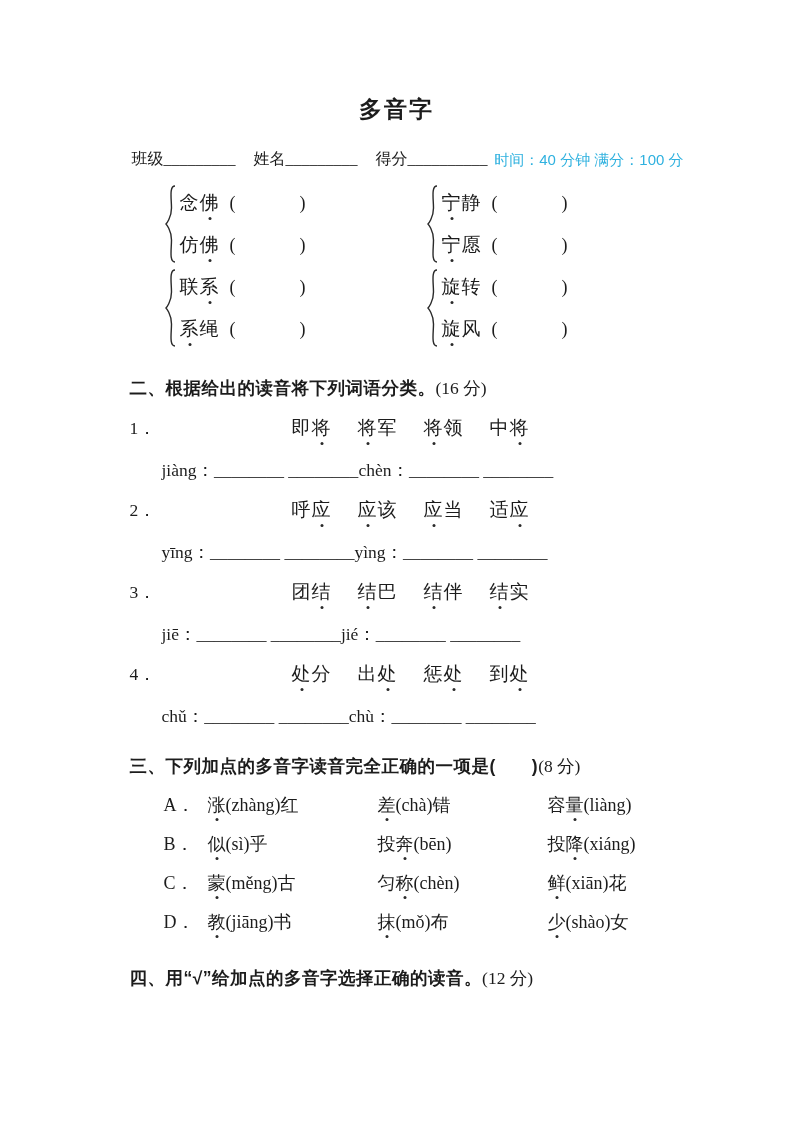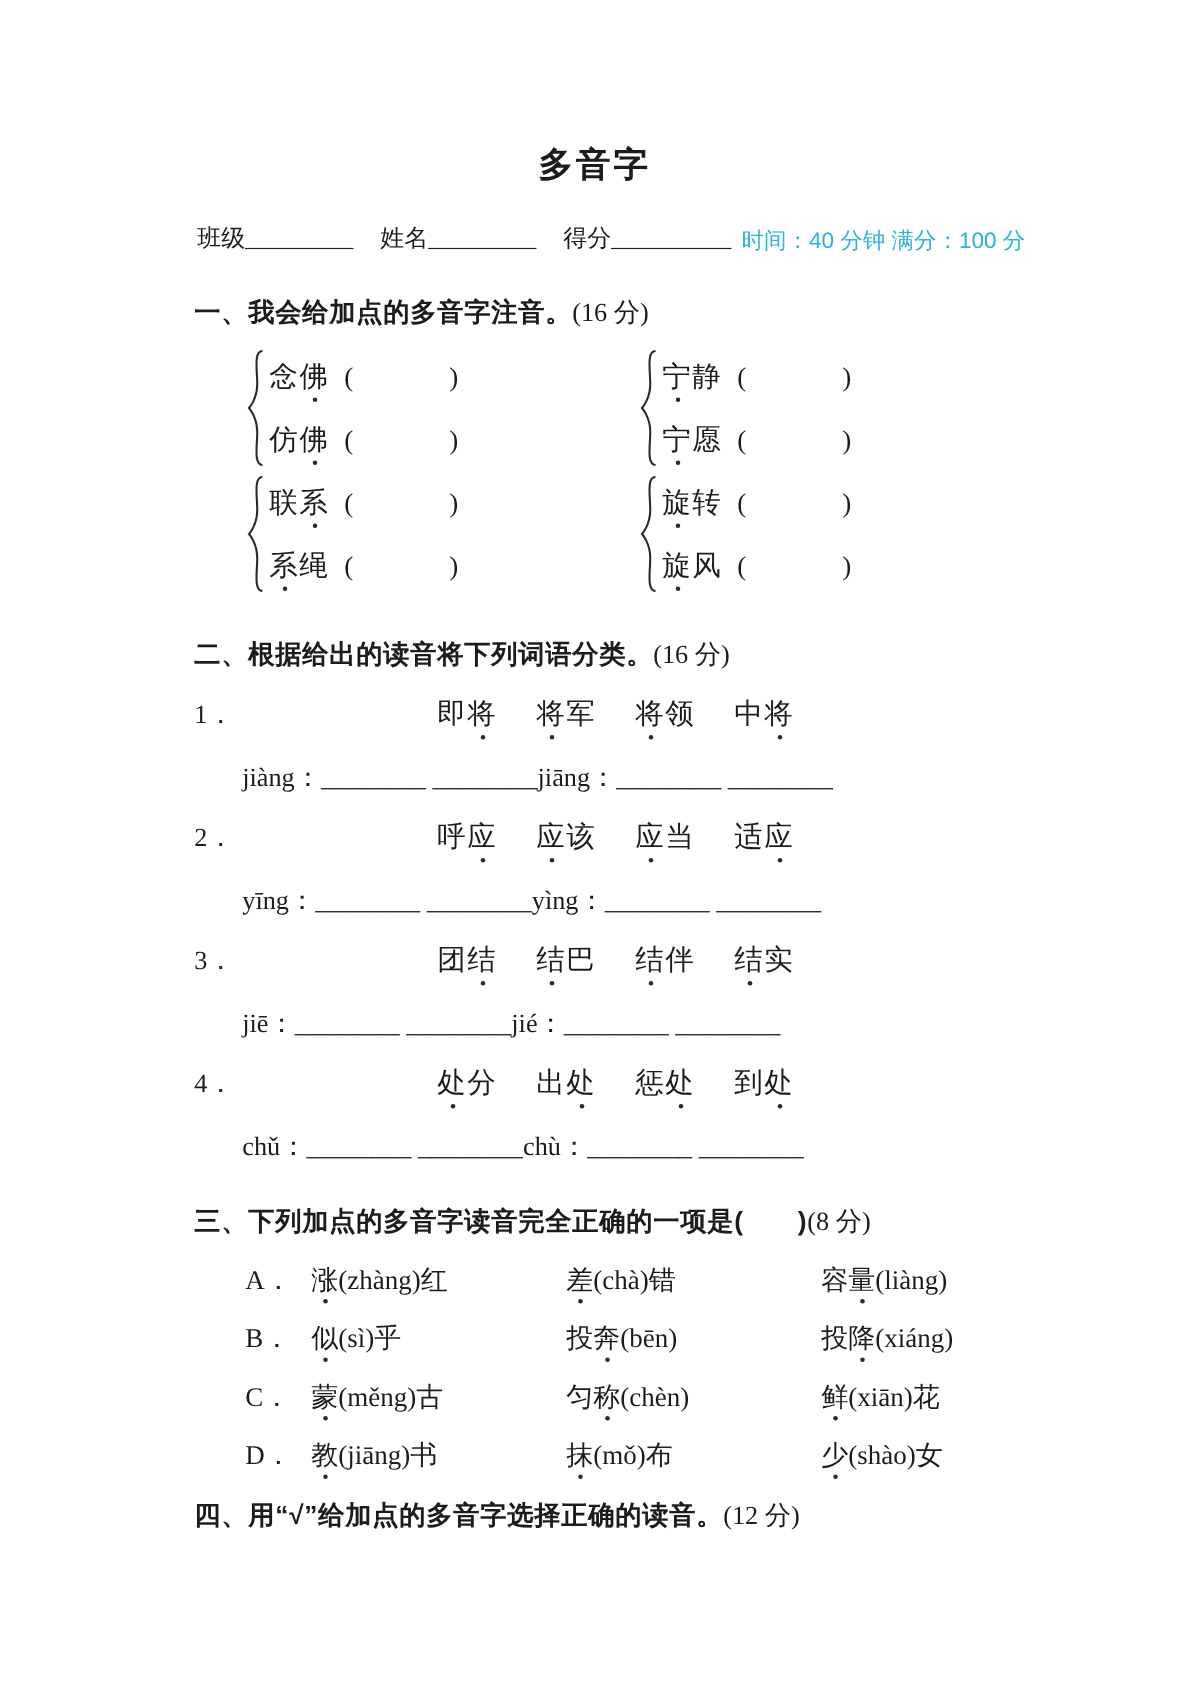--- a/index.html
+++ b/index.html
@@ -79,23 +79,20 @@
 
   <div class="info-row">
     <div class="fields">
       <span class="field"><span>班级</span><span class="blank">_________</span></span>
       <span class="field"><span>姓名</span><span class="blank">_________</span></span>
       <span class="field"><span>得分</span><span class="blank">__________</span></span>
     </div>
     <div class="exam-info">时间：40 分钟 满分：100 分</div>
   </div>
 
-  <div class="sec-head">
-    <span>一、我会给加点的多音字注音。</span><span class="score">(16 分)</span>
-  </div>
 
   <div class="s1-grid">
 
     <div class="s1-group">
       <svg class="brace" width="13" height="80" viewBox="0 0 13 80">
           <path d="M11 2 C5 2 7.5 15 7.5 24 C7.5 34 2 40 2 40 C2 40 7.5 46 7.5 56 C7.5 65 5 78 11 78" fill="none" stroke="#2a2a2a" stroke-width="1.4"></path>
         </svg>
       <div class="s1-rows">
         <div class="s1-row">
           <span class="word"><span>念</span><span class="du">佛</span><span></span></span>
@@ -183,21 +180,21 @@
       <span class="s2-num">1．</span>
       <span class="s2-words">
         <span class="word"><span>即</span><span class="du">将</span><span></span></span>
         <span class="word"><span></span><span class="du">将</span><span>军</span></span>
         <span class="word"><span></span><span class="du">将</span><span>领</span></span>
         <span class="word"><span>中</span><span class="du">将</span><span></span></span>
       </span>
     </div>
     <div class="s2-answers">
       <span>jiàng：________ ________</span>
-      <span>jiāng：________ ________</span>
+      <span>chèn：________ ________</span>
     </div>
   </div>
 
   <div class="s2-item">
     <div class="s2-words-row">
       <span class="s2-num">2．</span>
       <span class="s2-words">
         <span class="word"><span>呼</span><span class="du">应</span><span></span></span>
         <span class="word"><span></span><span class="du">应</span><span>该</span></span>
         <span class="word"><span></span><span class="du">应</span><span>当</span></span>
@@ -267,17 +264,17 @@
     <span class="opt-group"><span></span><span class="du">鲜</span><span>(xiān)花</span></span>
   </div>
 
   <div class="s3-opt">
     <span class="opt-label">D．</span>
     <span class="opt-group"><span></span><span class="du">教</span><span>(jiāng)书</span></span>
     <span class="opt-group"><span></span><span class="du">抹</span><span>(mǒ)布</span></span>
     <span class="opt-group"><span></span><span class="du">少</span><span>(shào)女</span></span>
   </div>
 
-  <div class="sec-head" style="margin-top:16px">
+  <div class="sec-head" style="margin-top:32px">
     <span>四、用“√”给加点的多音字选择正确的读音。</span><span class="score">(12 分)</span>
   </div>
 
 </div>
 
 </body></html>

